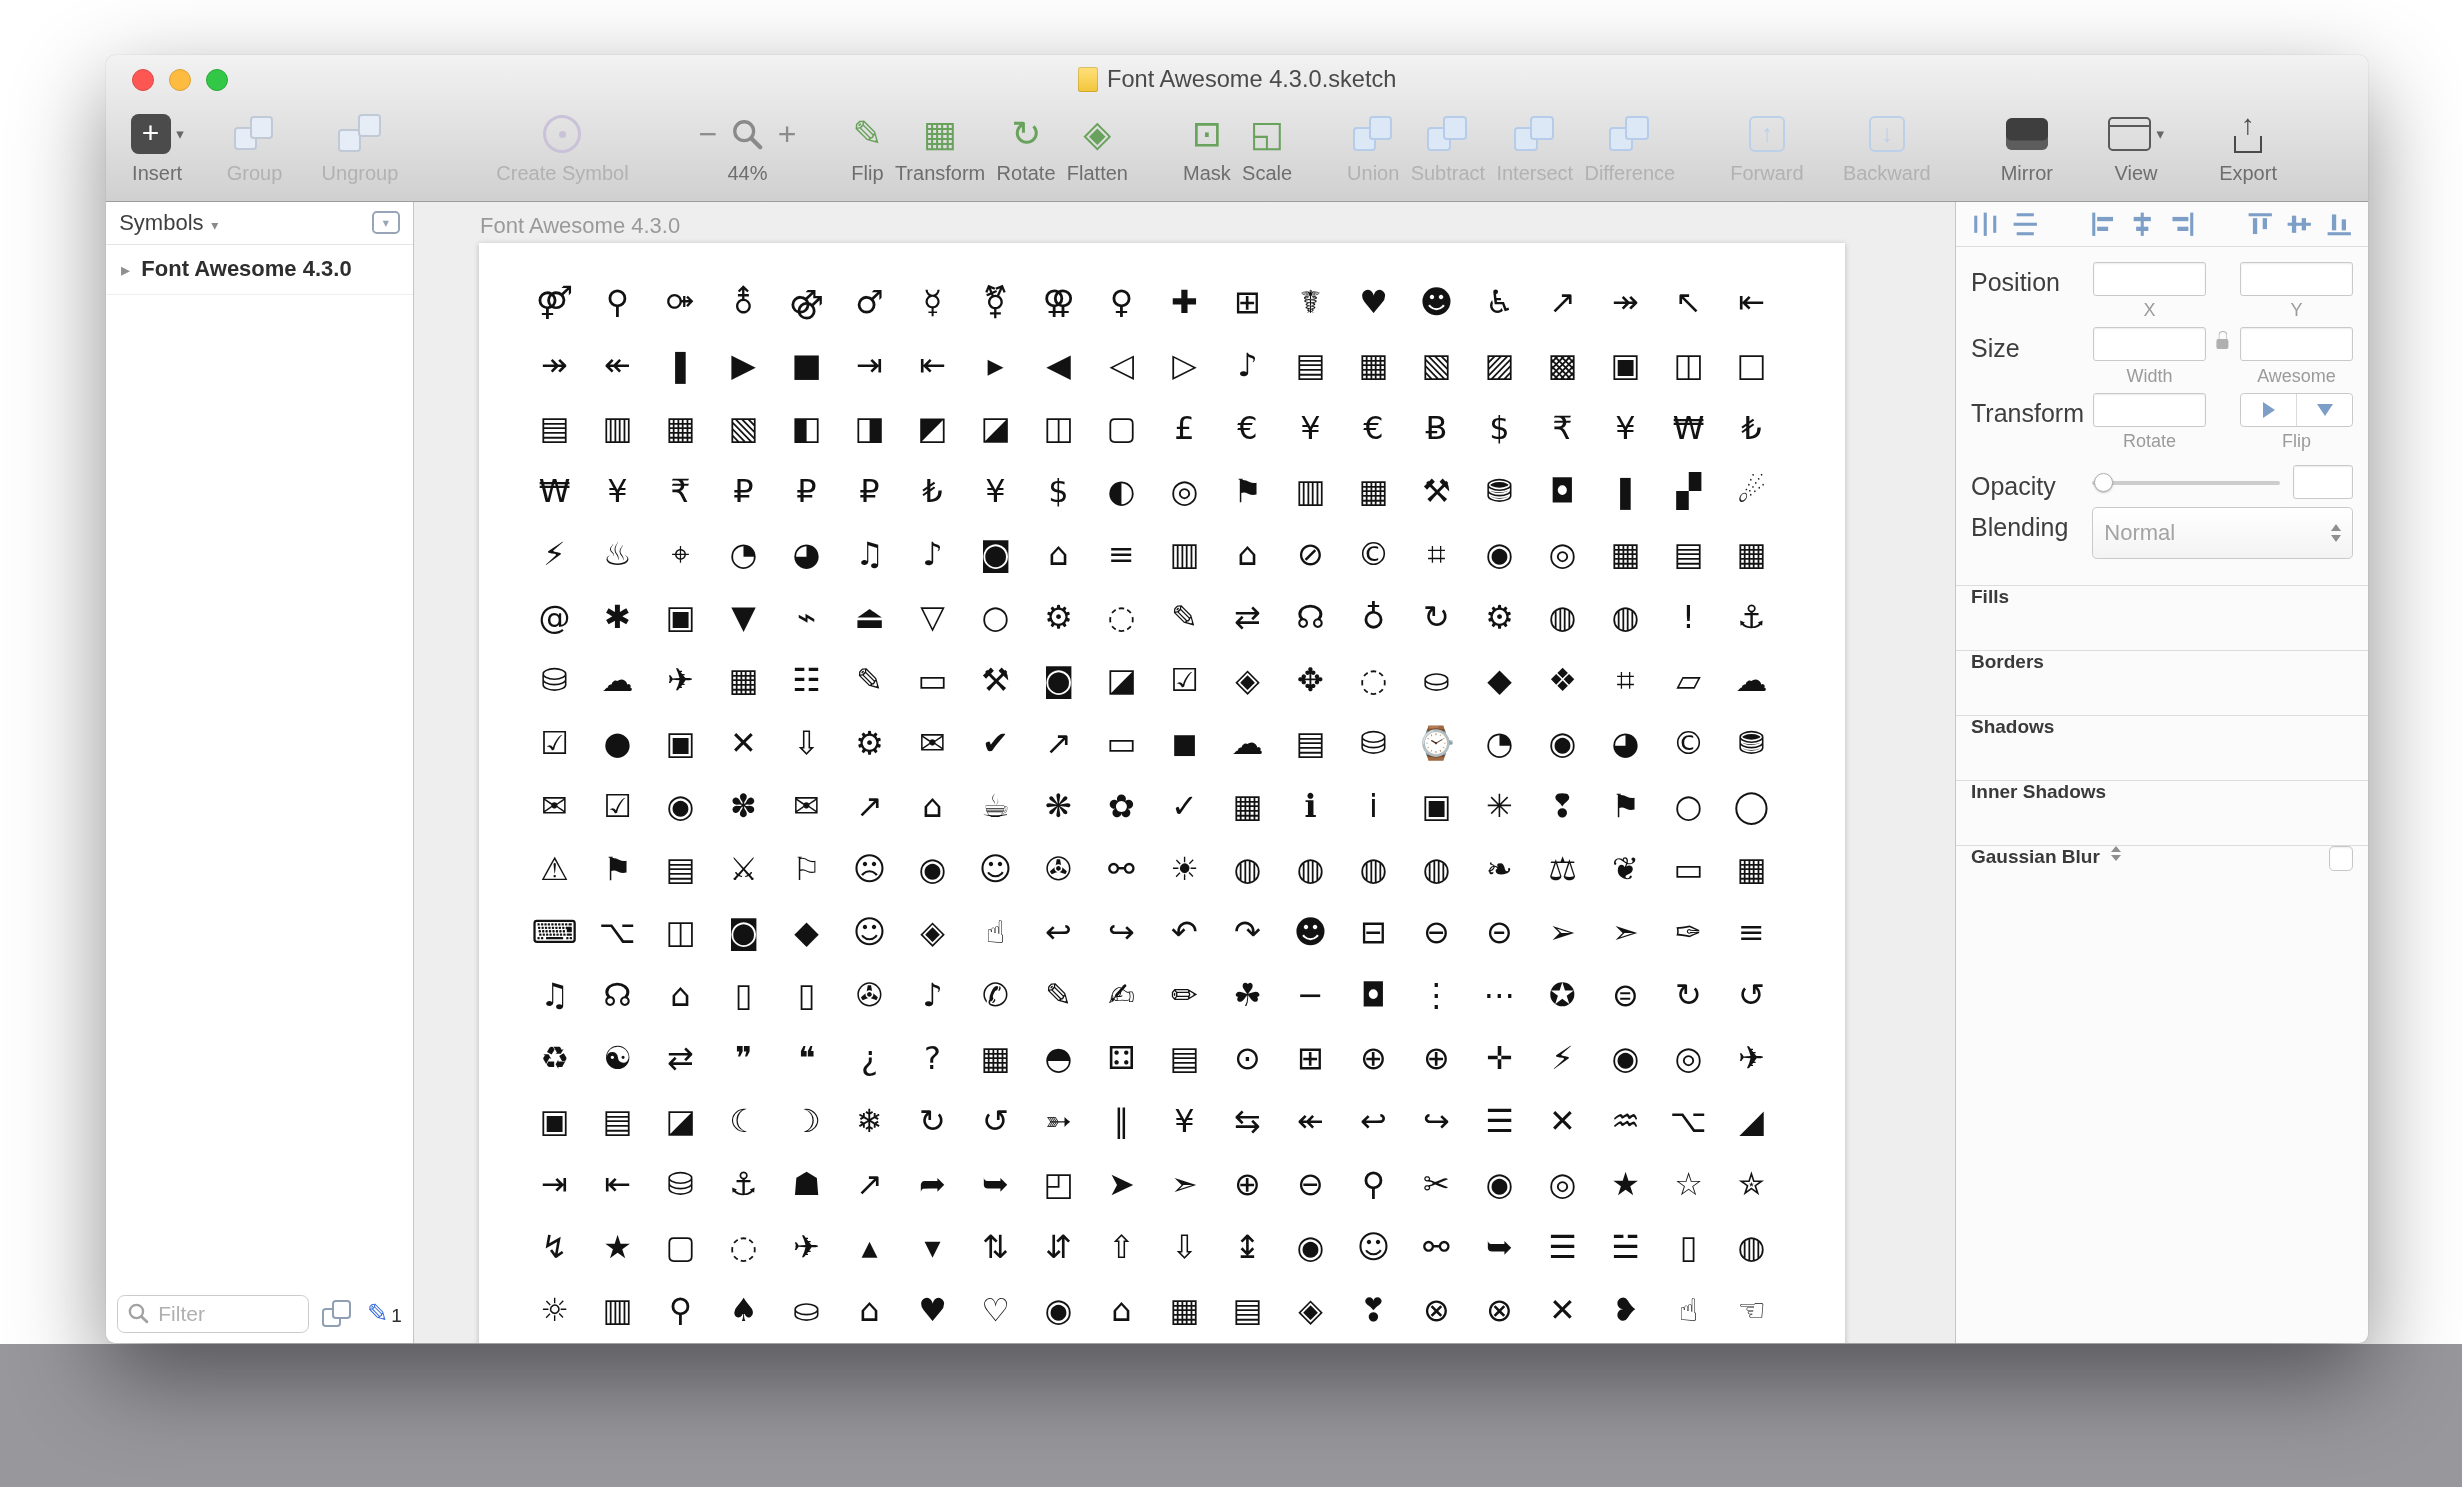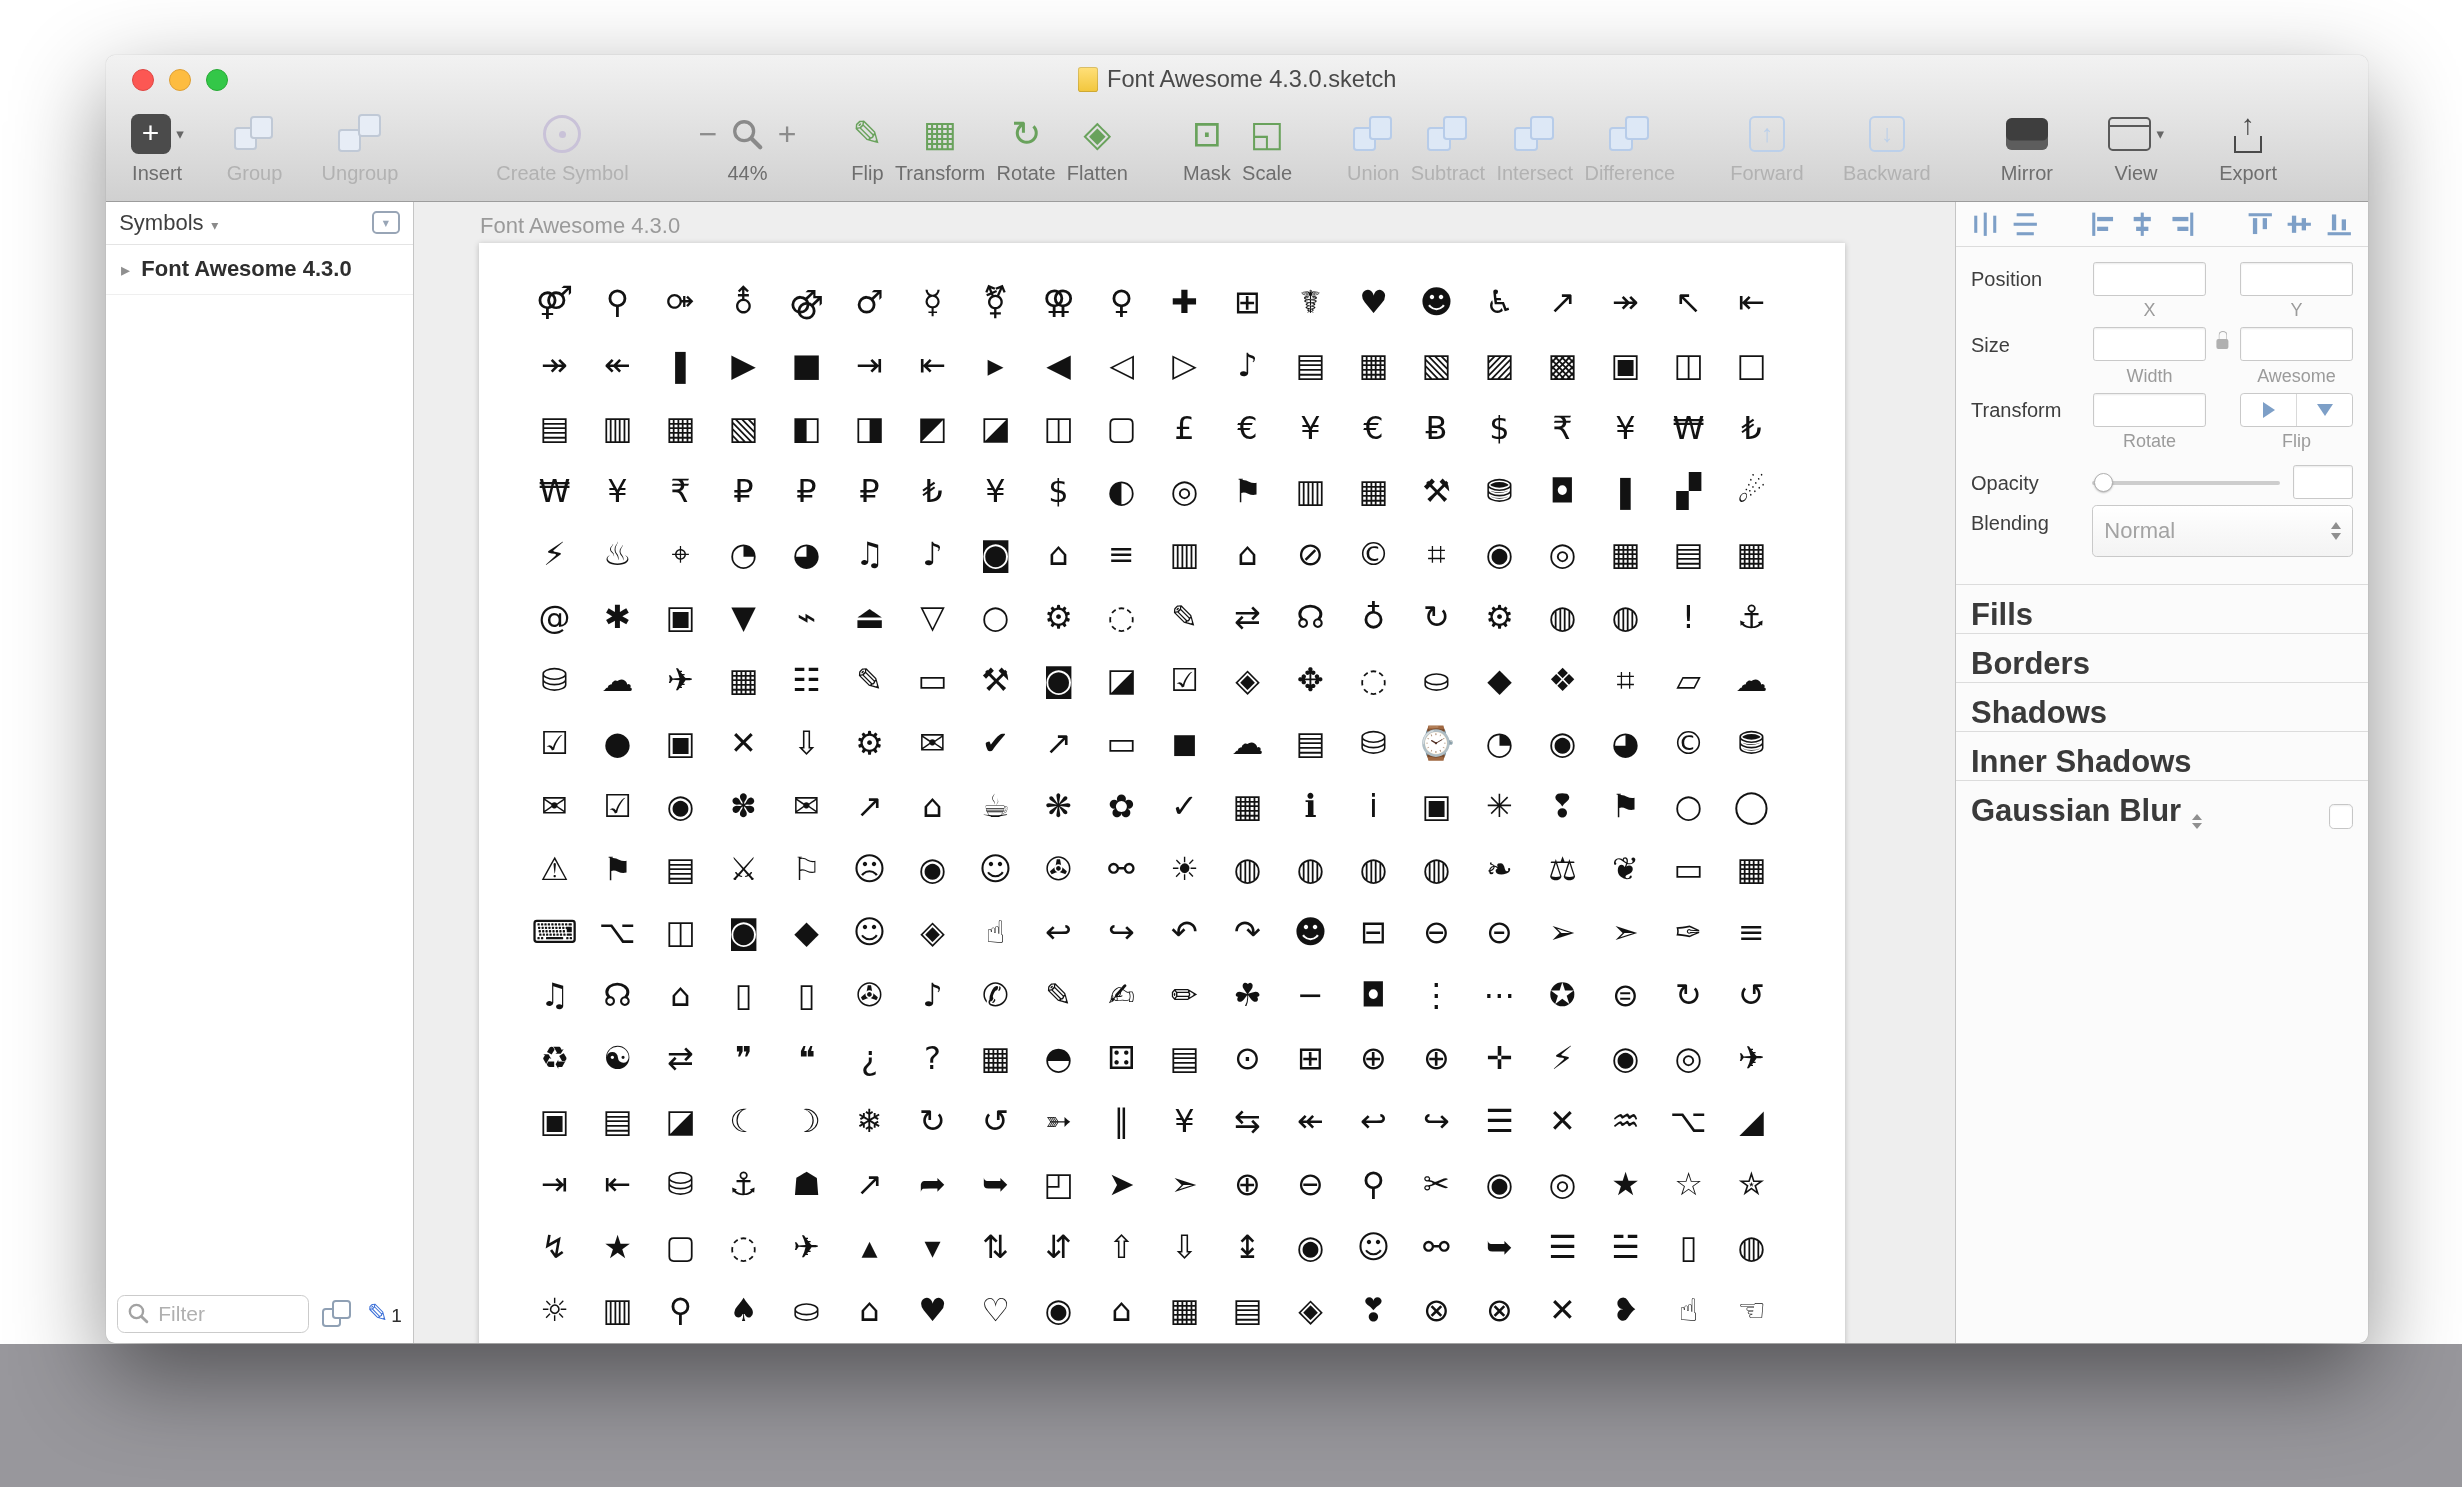--- a/index.html
+++ b/index.html
@@ -116,21 +116,21 @@
   .fa-cell{display:flex;align-items:center;justify-content:center;font-family:"DejaVu Sans",sans-serif;font-size:32px;color:#121212;}
 
   
   .inspector{width:413px;flex:0 0 auto;background:#fbfbfb;border-left:0.9px solid #c5c5c5;box-sizing:border-box;}
   .insp-align{height:44px;border-bottom:0.9px solid #dcdcdc;display:flex;align-items:center;justify-content:space-between;padding:0 17px;}
   .al-g{display:flex;gap:15px;}
   .alic{width:24.5px;height:24.5px;display:block;}
   .alic rect{fill:#7d9fc7;}
   .insp-body{padding:15px 15px 0 15px;}
   .irow{display:flex;align-items:flex-start;margin-bottom:5.7px;}
-  .rlabel{width:121px;font-size:20px;color:#3e3e3e;padding-top:6.6px;flex:0 0 auto;}
+  .rlabel{width:121px;font-size:25px;color:#3e3e3e;padding-top:6.6px;flex:0 0 auto;}
   .fields{display:flex;gap:34px;margin-left:auto;position:relative;}
   .fld{display:flex;flex-direction:column;align-items:center;}
   .fld input{width:113px;height:34px;border:0.9px solid #c9c9c9;border-radius:2.8px;background:#fff;
     box-shadow:inset 0 0.9px 1.9px rgba(0,0,0,.08);box-sizing:border-box;font-size:21px;padding:0 7.6px;outline:none;}
   .fcap{font-size:18px;color:#9b9b9b;margin-top:4.7px;}
   .lock{position:absolute;left:50%;top:9.4px;transform:translateX(-50%);width:13.2px;height:15px;}
   .lock::before{content:"";position:absolute;left:1.9px;top:-5.7px;width:7.6px;height:8.5px;border:1.9px solid #b0b0b0;border-bottom:none;border-radius:4.7px 4.7px 0 0;}
   .lock::after{content:"";position:absolute;left:0;top:2.8px;width:12.3px;height:9.4px;background:#b0b0b0;border-radius:1.9px;}
   .flip-seg{width:113px;height:34px;border:0.9px solid #c9c9c9;border-radius:3.8px;background:#fff;display:flex;box-sizing:border-box;overflow:hidden;}
   .flip-half{flex:1;display:flex;align-items:center;justify-content:center;}
@@ -141,21 +141,21 @@
   .slider{position:relative;flex:1;height:34px;margin:0 13.2px 0 0;}
   .track{position:absolute;left:0;right:0;top:16px;height:3.8px;background:#cdcdcd;border-radius:1.9px;}
   .thumb{position:absolute;left:1.9px;top:7.6px;width:19px;height:19px;background:#fff;border:0.9px solid #b0b0b0;border-radius:50%;box-shadow:0 0.9px 1.9px rgba(0,0,0,.25);box-sizing:border-box;}
   .op-input{width:60px;height:34px;border:0.9px solid #c9c9c9;border-radius:2.8px;background:#fff;box-shadow:inset 0 0.9px 1.9px rgba(0,0,0,.08);box-sizing:border-box;outline:none;font-size:21px;padding:0 5.7px;}
   .select{flex:1;height:52px;border:0.9px solid #c9c9c9;border-radius:4.7px;background:linear-gradient(#ffffff,#f3f3f3);
     display:flex;align-items:center;padding:0 11.3px;font-size:22px;color:#a3a3a3;box-sizing:border-box;}
   .stepper{margin-left:auto;display:flex;flex-direction:column;gap:3.8px;align-items:center;}
   .st-up{width:0;height:0;border-left:5.7px solid transparent;border-right:5.7px solid transparent;border-bottom:7.6px solid #8f8f8f;}
   .st-dn{width:0;height:0;border-left:5.7px solid transparent;border-right:5.7px solid transparent;border-top:7.6px solid #8f8f8f;}
   .sect-wrap{margin-top:26.4px;}
-  .sect{height:48px;border-top:0.9px solid #dcdcdc;display:flex;align-items:flex-end;padding:0 15px;font-size:31px;font-weight:700;color:#3a3a3a;}
+  .sect{height:48px;border-top:0.9px solid #dcdcdc;display:flex;align-items:flex-start;padding:0 15px;font-size:19px;font-weight:700;color:#3a3a3a;margin-top:16px;}
   .dchev{display:flex;flex-direction:column;gap:2.8px;margin-left:11.3px;}
   .dc-up{width:0;height:0;border-left:5.7px solid transparent;border-right:5.7px solid transparent;border-bottom:6.6px solid #8f8f8f;}
   .dc-dn{width:0;height:0;border-left:5.7px solid transparent;border-right:5.7px solid transparent;border-top:6.6px solid #8f8f8f;}
   .chk{margin-left:auto;width:24.5px;height:24.5px;border:0.9px solid #c6c6c6;border-radius:4.7px;background:#fff;box-shadow:inset 0 0.9px 1.9px rgba(0,0,0,.07);box-sizing:border-box;}
 </style>
 </head>
 <body>
 
 <div class="desktop-band"></div>
 

